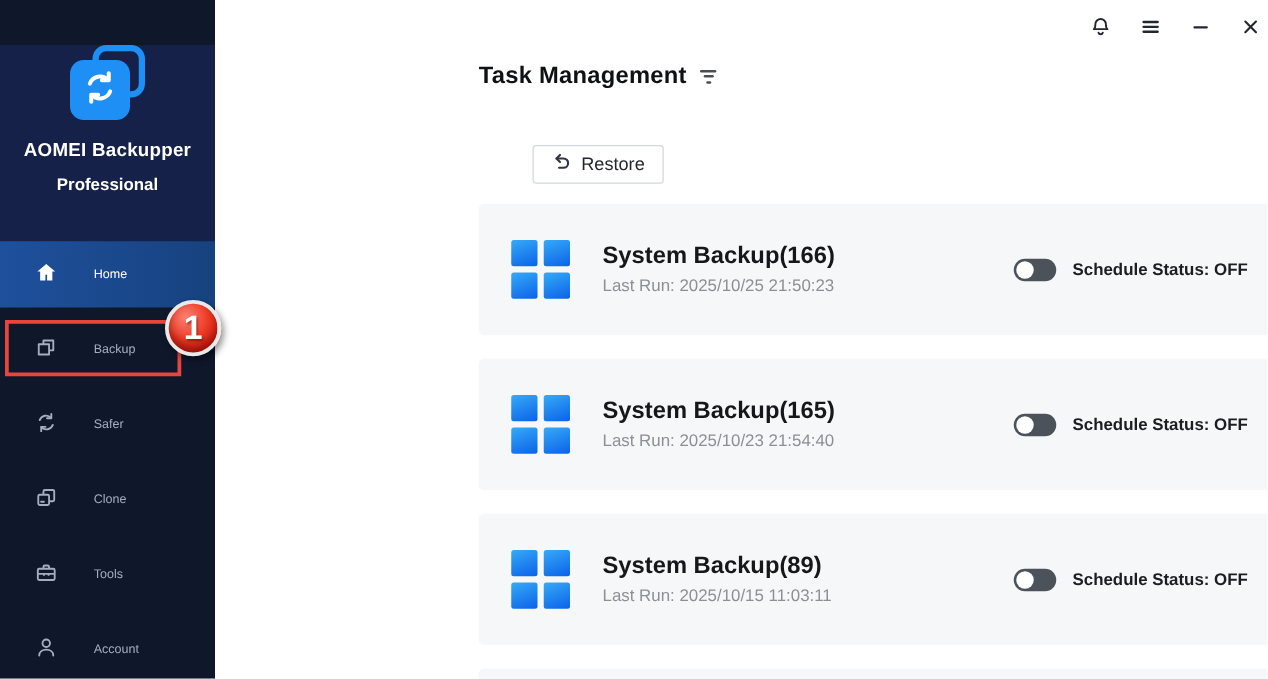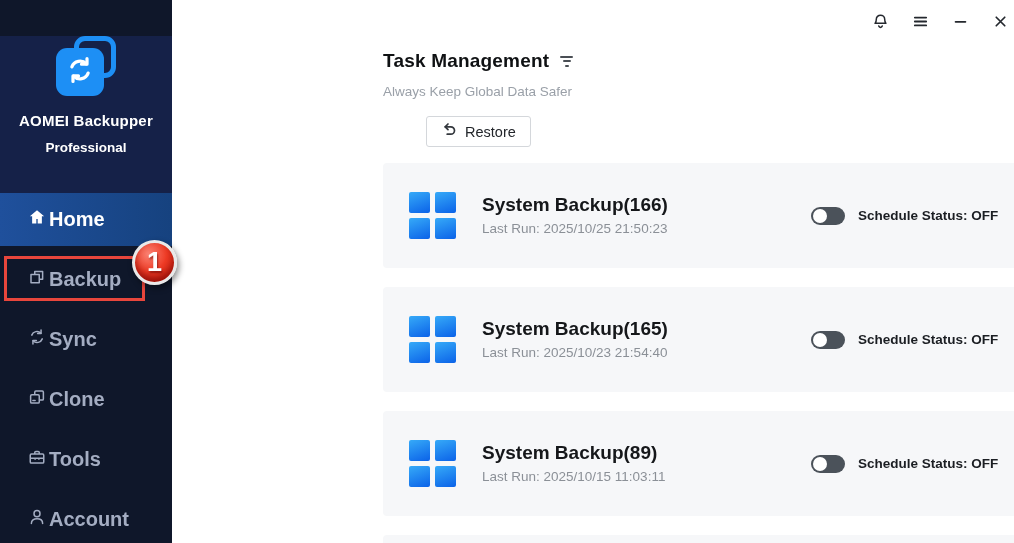--- a/index.html
+++ b/index.html
@@ -28,22 +28,22 @@
   .logo-front {
     position: absolute; left: 2px; bottom: 2px; width: 48px; height: 48px;
     background: #1d8ff5; border-radius: 11px;
     display: flex; align-items: center; justify-content: center;
   }
   .app-name { color: #ffffff; font-size: 15px; font-weight: 700; margin-top: 14px; letter-spacing: .2px; }
   .app-edition { color: #ffffff; font-size: 13.5px; font-weight: 700; margin-top: 11px; }
 
   .nav { position: absolute; top: 193px; left: 0; right: 0; }
   .nav-item {
-    height: 60px; display: flex; align-items: center; gap: 3px;
-    padding-left: 28px; color: #a4adc2; font-size: 20px; font-weight: 700;
+    height: 60px; display: flex; align-items: center; gap: 29px;
+    padding-left: 28px; color: #a4adc2; font-size: 10px; font-weight: 400;
     cursor: pointer;
   }
   .nav-item.active {
     height: 53px; margin-bottom: 3px;
     background: linear-gradient(90deg, #1f509c 0%, #16427f 100%);
     color: #ffffff;
   }
   .nav-item svg { flex: 0 0 auto; }
 
   
@@ -154,21 +154,21 @@
     </div>
     <div class="nav-item">
       <span>
         <svg width="18" height="18" viewBox="0 0 24 24" fill="none" stroke="currentColor" stroke-width="2" stroke-linecap="round" stroke-linejoin="round">
           <path d="M5 9.5a7.3 7.3 0 0 1 12.2-2.5"></path>
           <path d="M17.4 2.8v4.6h-4.6"></path>
           <path d="M19 14.5A7.3 7.3 0 0 1 6.8 17"></path>
           <path d="M6.6 21.2v-4.6h4.6"></path>
         </svg>
       </span>
-      <span>Sync</span>
+      <span>Safer</span>
     </div>
     <div class="nav-item">
       <span>
         <svg width="18" height="18" viewBox="0 0 24 24" fill="none" stroke="currentColor" stroke-width="2" stroke-linejoin="round">
           <rect x="3.5" y="9" width="11.5" height="11" rx="1.5"></rect>
           <path d="M9 9V5.5A1.5 1.5 0 0 1 10.5 4H19a1.5 1.5 0 0 1 1.5 1.5v9A1.5 1.5 0 0 1 19 16h-3.5"></path>
           <path d="M6.5 16.5h3" stroke-linecap="round"></path>
         </svg>
       </span>
       <span>Clone</span>
@@ -227,21 +227,20 @@
   </div>
 
   <div class="page-title">
     <span>Task Management</span>
     <span class="filter-icon">
         <i></i>
         <i></i>
         <i></i>
       </span>
   </div>
-  <div class="page-subtitle">Always Keep Global Data Safer</div>
 
   <button class="restore-btn">
     <span>
       <svg width="16" height="16" viewBox="0 0 16 16" fill="none" stroke="#33373d" stroke-width="1.7" stroke-linecap="round" stroke-linejoin="round">
         <path d="M4.2 4.8h5.6a3.7 3.7 0 0 1 0 7.4H6.2"></path>
         <path d="M7 2 4.2 4.8 7 7.6"></path>
       </svg>
     </span>
     <span>Restore</span>
   </button>

